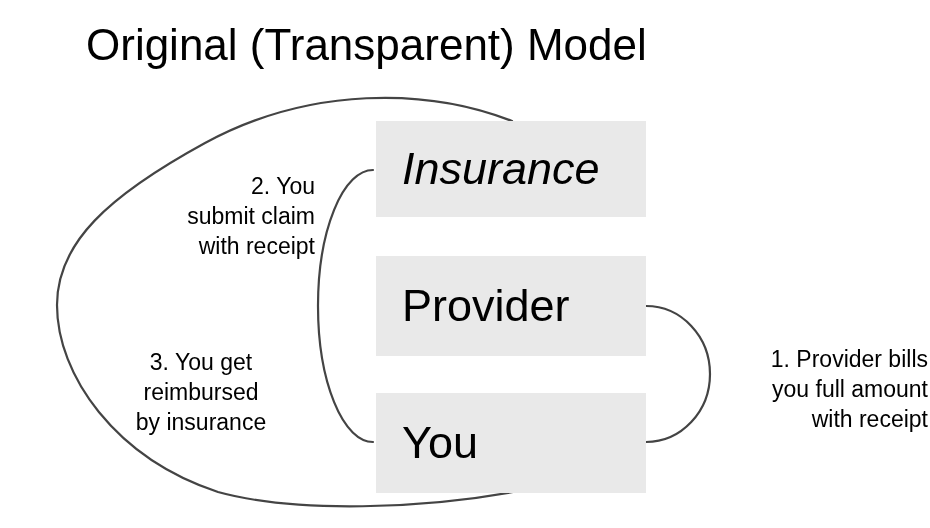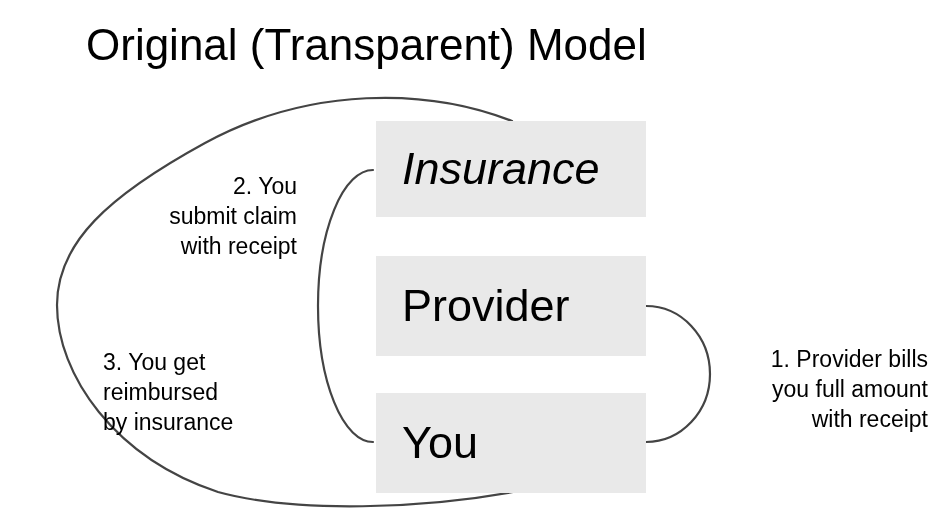--- a/index.html
+++ b/index.html
@@ -57,22 +57,22 @@
   .node-provider  { top: 256px; height: 100px; }
   .node-you       { top: 393px; height: 100px; }
   .annotation {
     position: absolute;
     font-size: 23px;
     line-height: 30px;
     color: var(--ink);
     white-space: pre-line;
   }
   .ann-step1 { left: 728px; top: 344px; width: 200px; text-align: right; }
-  .ann-step2 { left: 136px; top: 171px; width: 161px; text-align: right; }
-  .ann-step3 { left: 103px; top: 347px; width: 196px; }
+  .ann-step2 { left: 154px; top: 171px; width: 161px; text-align: right; }
+  .ann-step3 { left: 103px; top: 347px; width: 196px; text-align: center; }
 </style>
 </head>
 <body>
 
 <div id="stage">
 
   <div class="title">Original (Transparent) Model</div>
 
   <svg id="curves" viewBox="0 0 930 528" aria-hidden="true">
 

